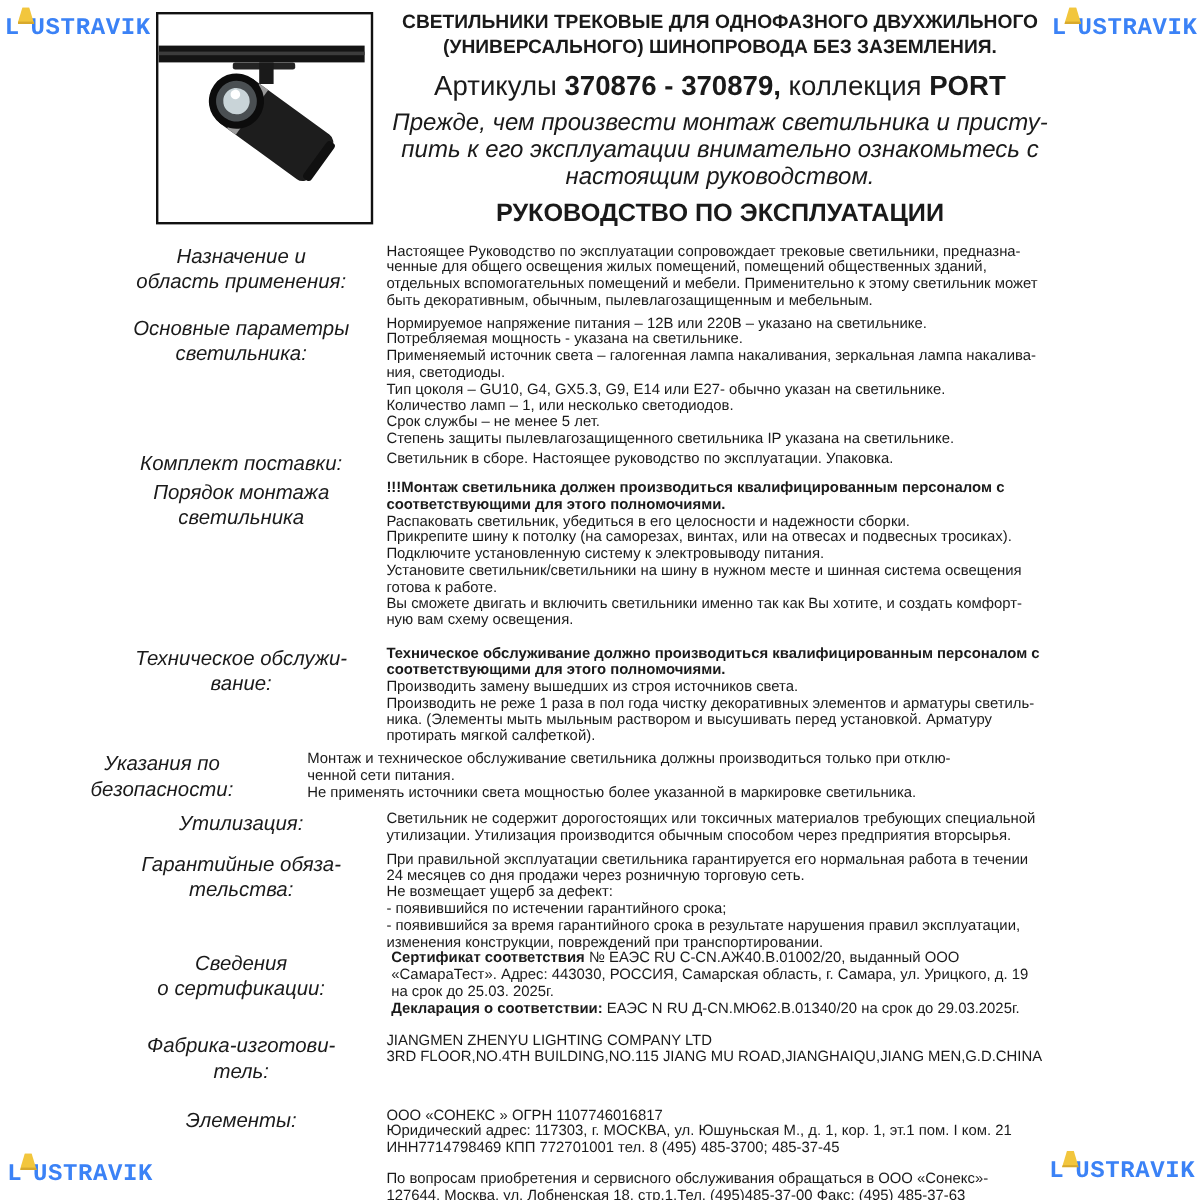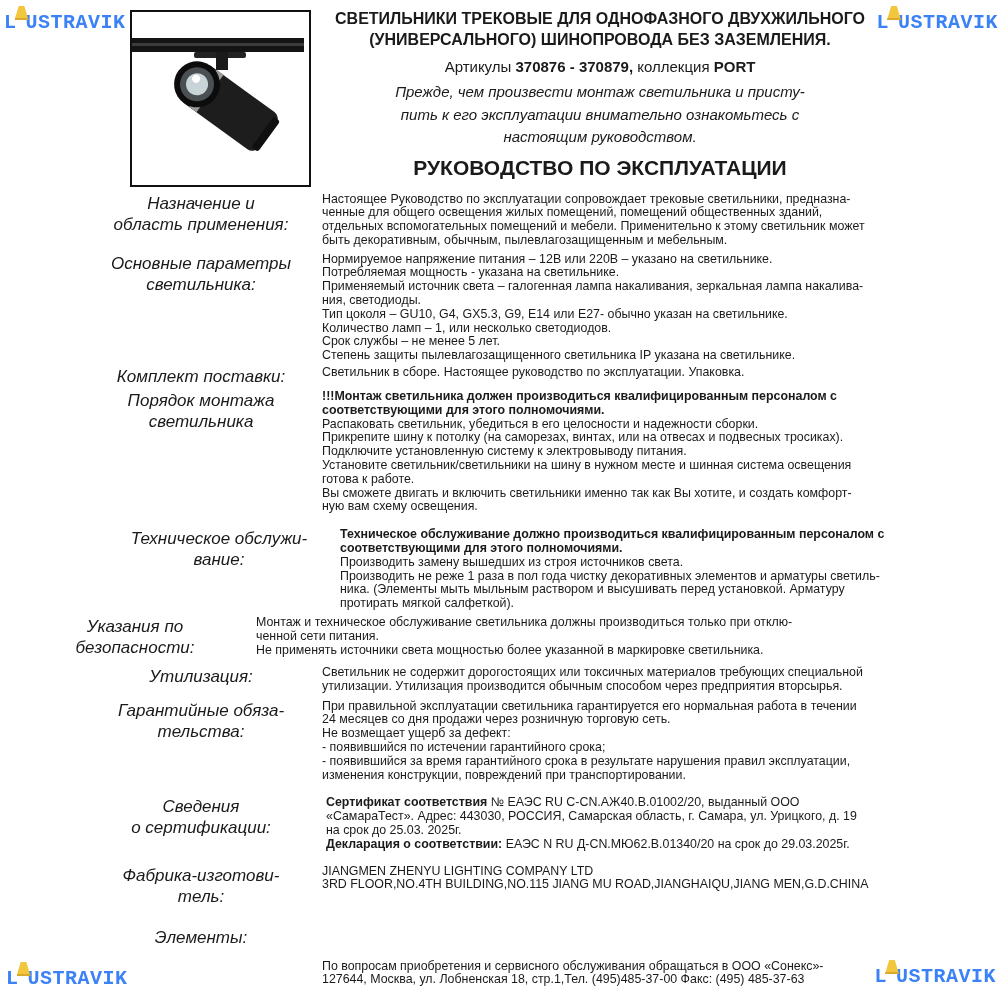--- a/index.html
+++ b/index.html
@@ -20,39 +20,39 @@
   .logo-bl{bottom:6px;left:6px;}
   .logo-br{bottom:8px;right:4px;}
 
   
   .imgbox{position:absolute;left:130px;top:10px;width:177px;height:173px;
           border:2.5px solid #111;background:#fff;z-index:1;}
 
   
   .header{padding:8px 0 0 312px;width:576px;text-align:center;}
   .h-title{font-weight:bold;font-size:16px;line-height:21px;white-space:pre-line;}
-  .h-articles{font-size:15px;margin-top:8px;}
+  .h-articles{font-size:23px;margin-top:8px;}
   .h-articles .b{font-weight:bold;}
-  .h-intro{font-style:italic;font-size:15px;line-height:22.5px;margin-top:6px;white-space:pre-line;}
+  .h-intro{font-style:italic;font-size:20px;line-height:22.5px;margin-top:6px;white-space:pre-line;}
   .h-manual{font-weight:bold;font-size:21px;margin-top:7px;}
 
   
   .rows{margin-top:13px;}
   .row{display:grid;grid-template-columns:218px 560px;column-gap:12px;padding-left:92px;}
   .label{font-style:italic;font-size:17px;line-height:21px;text-align:center;white-space:pre-line;}
   .content{font-size:12.4px;line-height:13.8px;white-space:pre-line;}
   .content .b{font-weight:bold;}
   .row:nth-child(1){margin-bottom:5px;}
   .row:nth-child(2){margin-bottom:3px;}
   .row:nth-child(3){margin-bottom:3px;gap:12px;}
   .row:nth-child(4){margin-bottom:14px;}
-  .row:nth-child(5){margin-bottom:5px;margin-left:18px;}
+  .row:nth-child(5){margin-bottom:5px;}
   .row:nth-child(6){margin-bottom:8px;padding-left:26px;}
   .row:nth-child(7){margin-bottom:6px;}
-  .row:nth-child(8){margin-bottom:14px;}
+  .row:nth-child(8){margin-bottom:0px;}
   .row:nth-child(9){margin-bottom:13px;gap:16px;}
   .row:nth-child(10){margin-bottom:20px;}
   .row:nth-child(11){margin-bottom:12px;}
 </style>
 </head>
 <body>
 
 <div class="page">
 
   <div class="logo logo-tl"><span>L</span><span class="lamp"></span><span>USTRAVIK</span></div>
@@ -167,20 +167,23 @@
 </span><span class="b">Декларация о соответствии:</span><span> ЕАЭС N RU Д-CN.МЮ62.В.01340/20 на срок до 29.03.2025г.</span></div>
       </div>
     <div class="row">
         <div class="label">Фабрика-изготови-
 тель:</div>
         <div class="content"><span>JIANGMEN ZHENYU LIGHTING COMPANY LTD
 3RD FLOOR,NO.4TH BUILDING,NO.115 JIANG MU ROAD,JIANGHAIQU,JIANG MEN,G.D.CHINA</span></div>
       </div>
     <div class="row">
         <div class="label">Элементы:</div>
+        <div class="content"><span>ООО «СОНЕКС » ОГРН 1107746016817
+Юридический адрес:  117303, г. МОСКВА, ул. Юшуньская М., д. 1, кор. 1, эт.1 пом. I ком. 21
+ИНН7714798469 КПП 772701001   тел. 8 (495) 485-3700; 485-37-45</span></div>
       </div>
     <div class="row">
         <div class="label"></div>
         <div class="content"><span>По вопросам приобретения и сервисного обслуживания обращаться в ООО «Сонекс»-
 127644, Москва, ул. Лобненская 18, стр.1,Тел. (495)485-37-00 Факс: (495) 485-37-63</span></div>
       </div>
   </div>
 
 </div>
 

